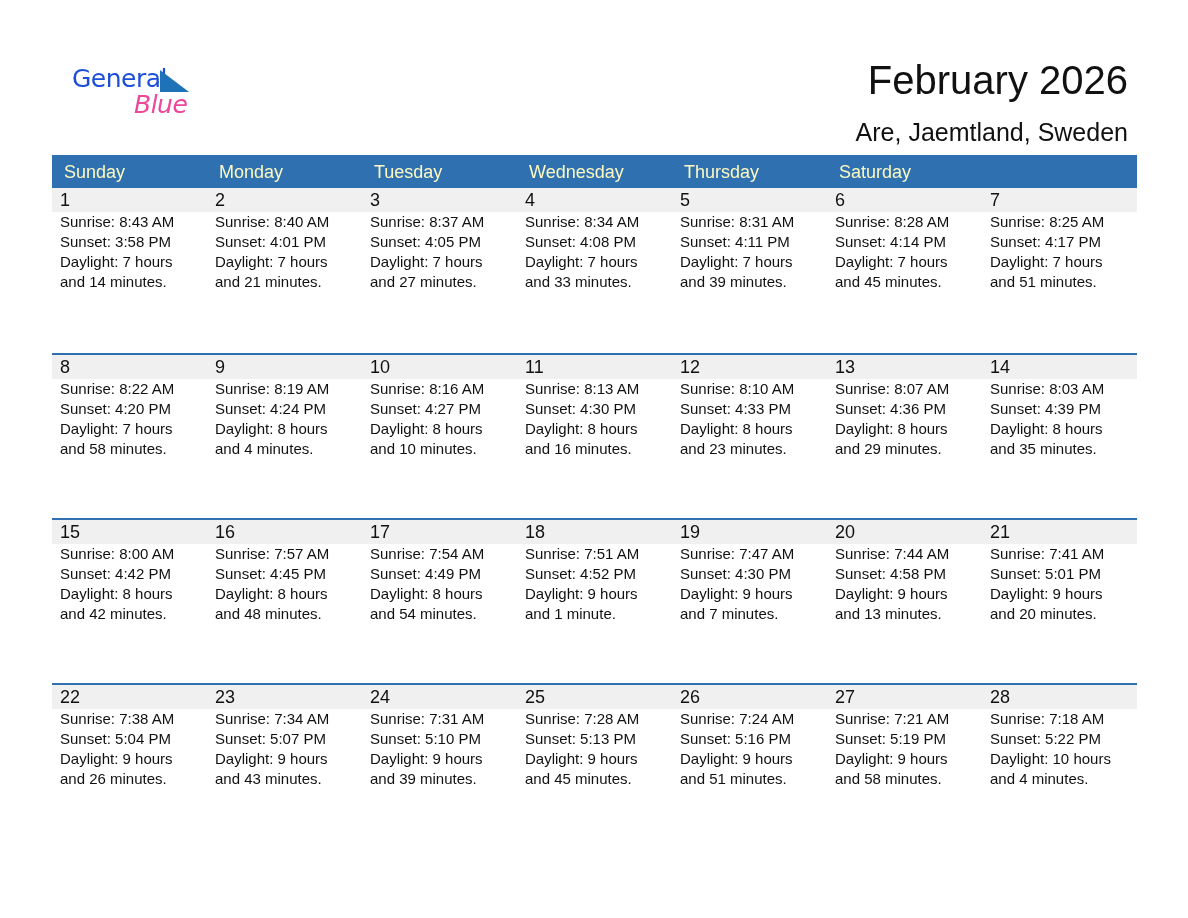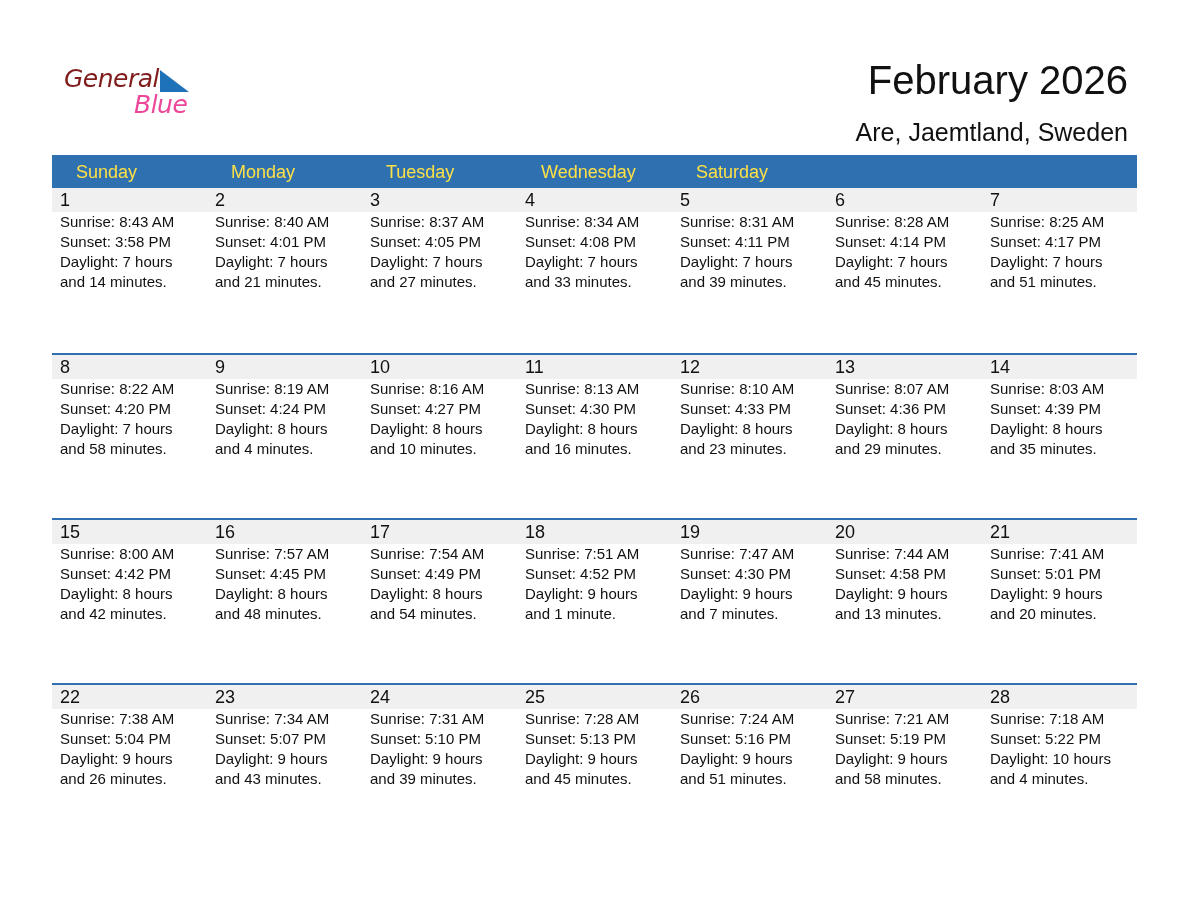--- a/index.html
+++ b/index.html
@@ -1,25 +1,25 @@
 <!DOCTYPE html>
 <html><head>
 <meta charset="utf-8">
 <style>
   * { box-sizing: border-box; margin: 0; padding: 0; }
   body { width: 1188px; height: 918px; background: #ffffff; font-family: "Liberation Sans", sans-serif; color: #111; position: relative; overflow: hidden; }
   .logo { position: absolute; left: 56px; top: 64px; }
-  .logo-general { position: absolute; left: 8px; top: 0; font-family: "DejaVu Sans", sans-serif; font-size: 25px; color: #7f1d1d; letter-spacing: -0.5px; white-space: nowrap; font-style: italic; }
+  .logo-general { position: absolute; left: 16px; top: 0; font-family: "DejaVu Sans", sans-serif; font-size: 25px; color: #1d4ed8; letter-spacing: -0.5px; white-space: nowrap; }
   .logo-blue { position: absolute; left: 78px; top: 26px; font-family: "DejaVu Sans", sans-serif; font-size: 25px; color: #ec4899; letter-spacing: -0.5px; font-style: italic; }
   .logo-tri { position: absolute; left: 104px; top: 6px; width: 0; height: 0; border-left: 29px solid #1d72b8; border-top: 22px solid transparent; }
   .title { position: absolute; right: 60px; top: 58px; font-size: 40px; color: #111; margin-left: 32px; }
   .subtitle { position: absolute; right: 60px; top: 118px; font-size: 25px; color: #111; margin-left: 42px; }
   .cal { position: absolute; left: 52px; top: 155px; width: 1085px; }
   .hdr { display: grid; grid-template-columns: repeat(7, 155px); background: #2f71b0; height: 33px; }
-  .hdr div { color: #fde047; font-size: 18px; padding-left: 24px; line-height: 34px; }
+  .hdr div { color: #fef9c3; font-size: 18px; padding-left: 12px; line-height: 34px; }
   .week { border-top: 2px solid #2f71b0; height: 165px; }
   .week.first { border-top: none; height: 165px; }
   .days { display: grid; grid-template-columns: repeat(7, 155px); }
   .numband { position: absolute; left: 0; width: 1085px; height: 24px; background: #f0f0f0; }
   .week { position: relative; }
   .cell { position: relative; padding-left: 8px; }
   .num { font-size: 18px; line-height: 24px; height: 24px; color: #111; }
   .line { font-size: 15px; line-height: 20px; color: #111; white-space: nowrap; }
 </style>
 </head>
@@ -33,20 +33,21 @@
 
 <div class="title">February 2026</div>
 <div class="subtitle">Are, Jaemtland, Sweden</div>
 
 <div class="cal">
   <div class="hdr">
     <div>Sunday</div>
     <div>Monday</div>
     <div>Tuesday</div>
     <div>Wednesday</div>
+    <div>Thursday</div>
     <div>Saturday</div>
   </div>
   <div id="weeks">
       <div class="week first">
         <div class="numband"></div>
         <div class="days">
           <div class="cell">
             <div class="num">1</div>
             <div class="line">Sunrise: 8:43 AM</div>
             <div class="line">Sunset: 3:58 PM</div>

